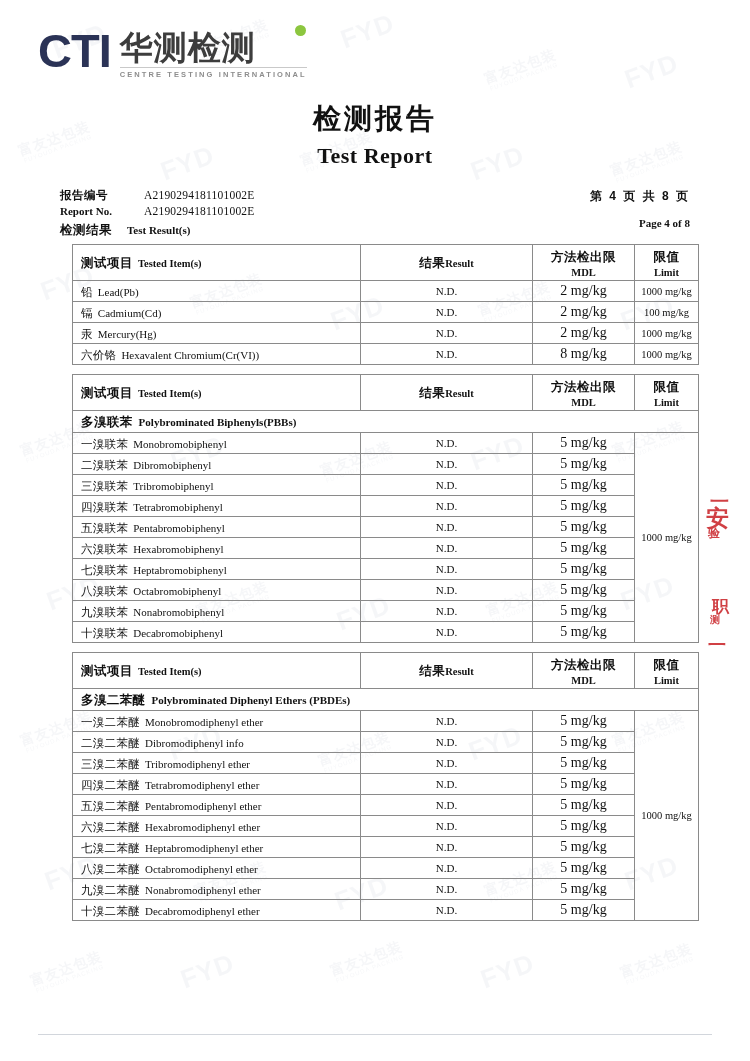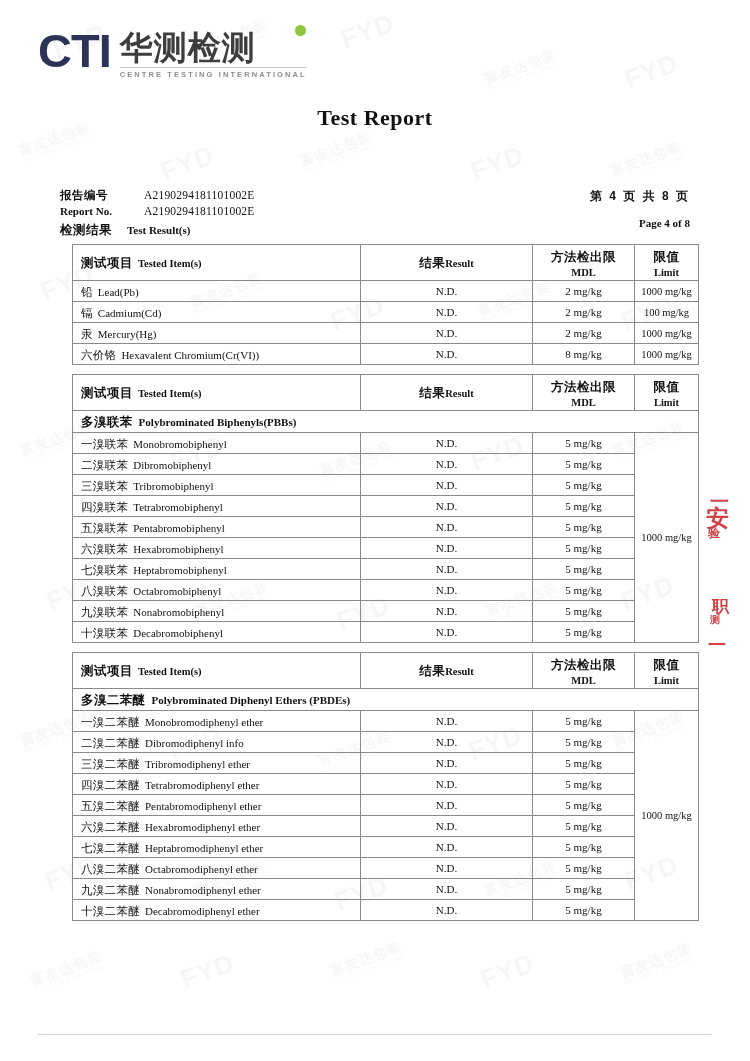--- a/index.html
+++ b/index.html
@@ -292,21 +292,21 @@
   }
 
   .cell-c {
     text-align: center;
     font-family: "Liberation Serif", serif;
     font-size: 11px;
   }
   .cell-mdl {
     text-align: center;
     font-family: "Liberation Serif", serif;
-    font-size: 11px;
+    font-size: 14px;
     margin-top: 11px;
   }
   .cell-lim {
     text-align: center;
     font-family: "Liberation Serif", serif;
     font-size: 10.5px;
   }
 
   td.group-head {
     text-align: left;
@@ -508,20 +508,21 @@
   <div class="logo-wrap">
     <div class="logo-cti">CTI</div>
     <div class="logo-dot"></div>
     <div class="logo-right">
       <div class="logo-cn">华测检测</div>
       <div class="logo-en">CENTRE TESTING INTERNATIONAL</div>
     </div>
   </div>
 
   <div class="title-block">
+    <div class="title-cn">检测报告</div>
     <div class="title-en">Test Report</div>
   </div>
 
   <div class="meta">
     <div class="meta-row">
       <span class="meta-label-cn">报告编号</span>
       <span class="meta-val">A2190294181101002E</span>
     </div>
     <div class="meta-row">
       <span class="meta-label-en">Report No.</span>

